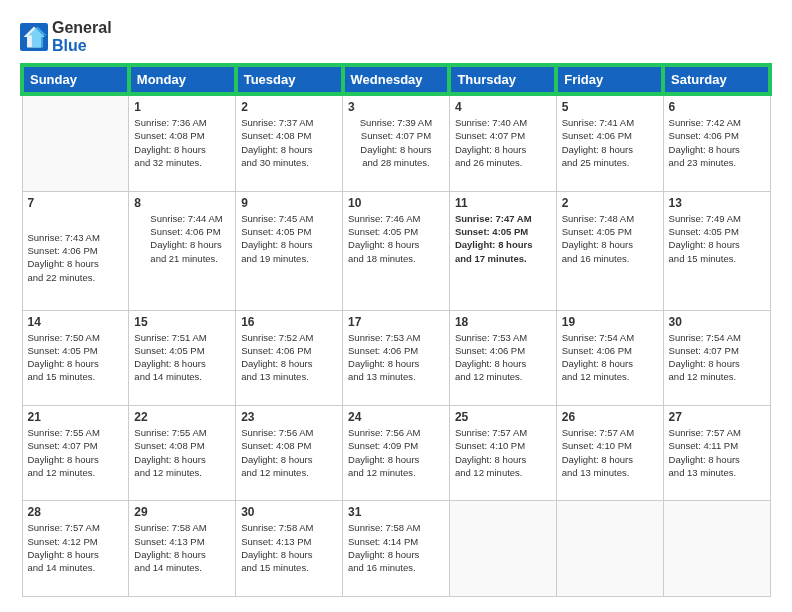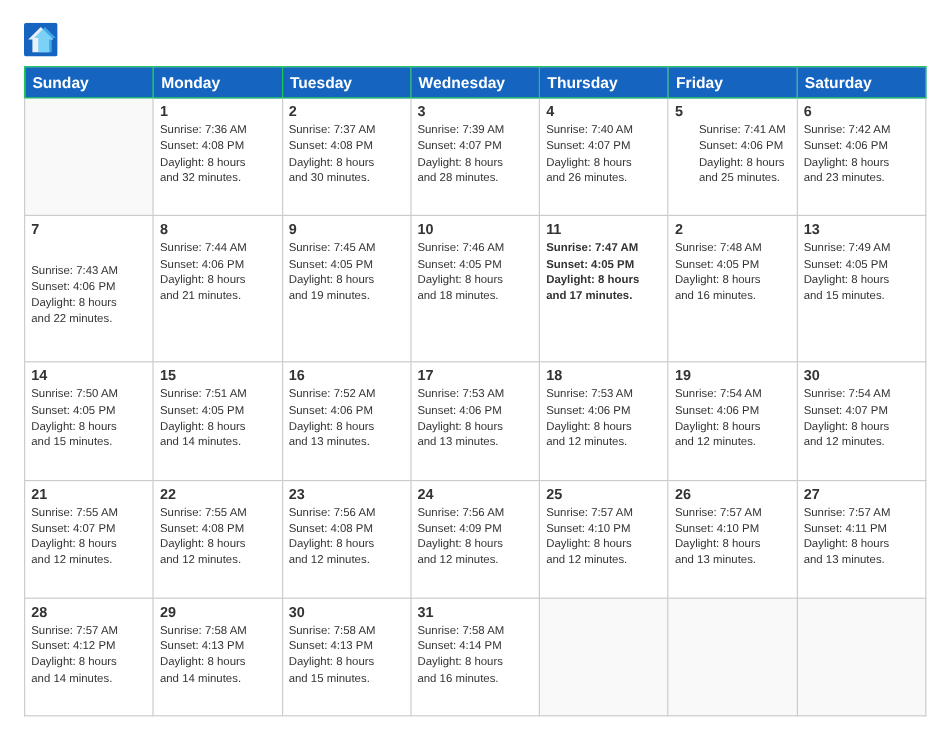--- a/index.html
+++ b/index.html
@@ -50,21 +50,21 @@
       border-collapse: collapse;
       flex: 1;
     }
     .calendar-table th {
       background-color: #1565c0;
       color: white;
       text-align: left;
       padding: 5px 6px;
       font-size: 13px;
       font-weight: bold;
-      border: 1px solid #22c55e;
+      border: 4px solid #22c55e;
     }
     .calendar-table td {
       border: 1px solid #ccc;
       vertical-align: top;
       padding: 4px 5px;
       font-size: 10px;
       color: #333;
       width: calc(100% / 7);
       height: 78px;
     }
@@ -90,20 +90,24 @@
 <body>
 
 <div class="page">
   <div class="header">
     <div class="logo">
       <svg class="logo-icon" viewBox="0 0 40 40">
         <rect x="0" y="0" width="40" height="40" rx="3" fill="#1565c0"></rect>
         <polygon points="20,5 35,20 30,20 30,35 10,35 10,20 5,20" fill="white" opacity="0.9"></polygon>
         <polygon points="25,5 38,18 33,18 33,35 17,35 17,18 12,18" fill="#4fc3f7" opacity="0.7"></polygon>
       </svg>
+      <div>
+        <div style="font-size:16px;font-weight:bold;color:#333;">General</div>
+        <div style="font-size:16px;font-weight:bold;color:#1565c0;">Blue</div>
+      </div>
     </div>
     <div class="title-section">
       <div class="month-title"></div>
       <div class="location"></div>
     </div>
   </div>
 
   <table class="calendar-table">
     <thead>
       <tr>
@@ -128,35 +132,35 @@
           </td>
           <td>
             <span class="day-num">2</span>
             <div class="cell-content" style="white-space: pre-line;">Sunrise: 7:37 AM
 Sunset: 4:08 PM
 Daylight: 8 hours
 and 30 minutes.</div>
           </td>
           <td>
             <span class="day-num">3</span>
-            <div class="cell-content" style="white-space: pre-line;">Sunrise: 7:39 AM
+            <div class="cell-content" style="white-space: pre-line; text-align: center;">Sunrise: 7:39 AM
 Sunset: 4:07 PM
 Daylight: 8 hours
 and 28 minutes.</div>
           </td>
           <td>
             <span class="day-num">4</span>
             <div class="cell-content" style="white-space: pre-line;">Sunrise: 7:40 AM
 Sunset: 4:07 PM
 Daylight: 8 hours
 and 26 minutes.</div>
           </td>
           <td>
             <span class="day-num">5</span>
-            <div class="cell-content" style="white-space: pre-line; margin-left: 20px;">Sunrise: 7:41 AM
+            <div class="cell-content" style="white-space: pre-line;">Sunrise: 7:41 AM
 Sunset: 4:06 PM
 Daylight: 8 hours
 and 25 minutes.</div>
           </td>
           <td>
             <span class="day-num">6</span>
             <div class="cell-content" style="white-space: pre-line;">Sunrise: 7:42 AM
 Sunset: 4:06 PM
 Daylight: 8 hours
 and 23 minutes.</div>
@@ -165,21 +169,21 @@
         <tr>
           <td>
             <span class="day-num">7</span>
             <div class="cell-content" style="white-space: pre-line; margin-top: 21px;">Sunrise: 7:43 AM
 Sunset: 4:06 PM
 Daylight: 8 hours
 and 22 minutes.</div>
           </td>
           <td>
             <span class="day-num">8</span>
-            <div class="cell-content" style="white-space: pre-line;">Sunrise: 7:44 AM
+            <div class="cell-content" style="white-space: pre-line; margin-left: 16px;">Sunrise: 7:44 AM
 Sunset: 4:06 PM
 Daylight: 8 hours
 and 21 minutes.</div>
           </td>
           <td>
             <span class="day-num">9</span>
             <div class="cell-content" style="white-space: pre-line;">Sunrise: 7:45 AM
 Sunset: 4:05 PM
 Daylight: 8 hours
 and 19 minutes.</div>

